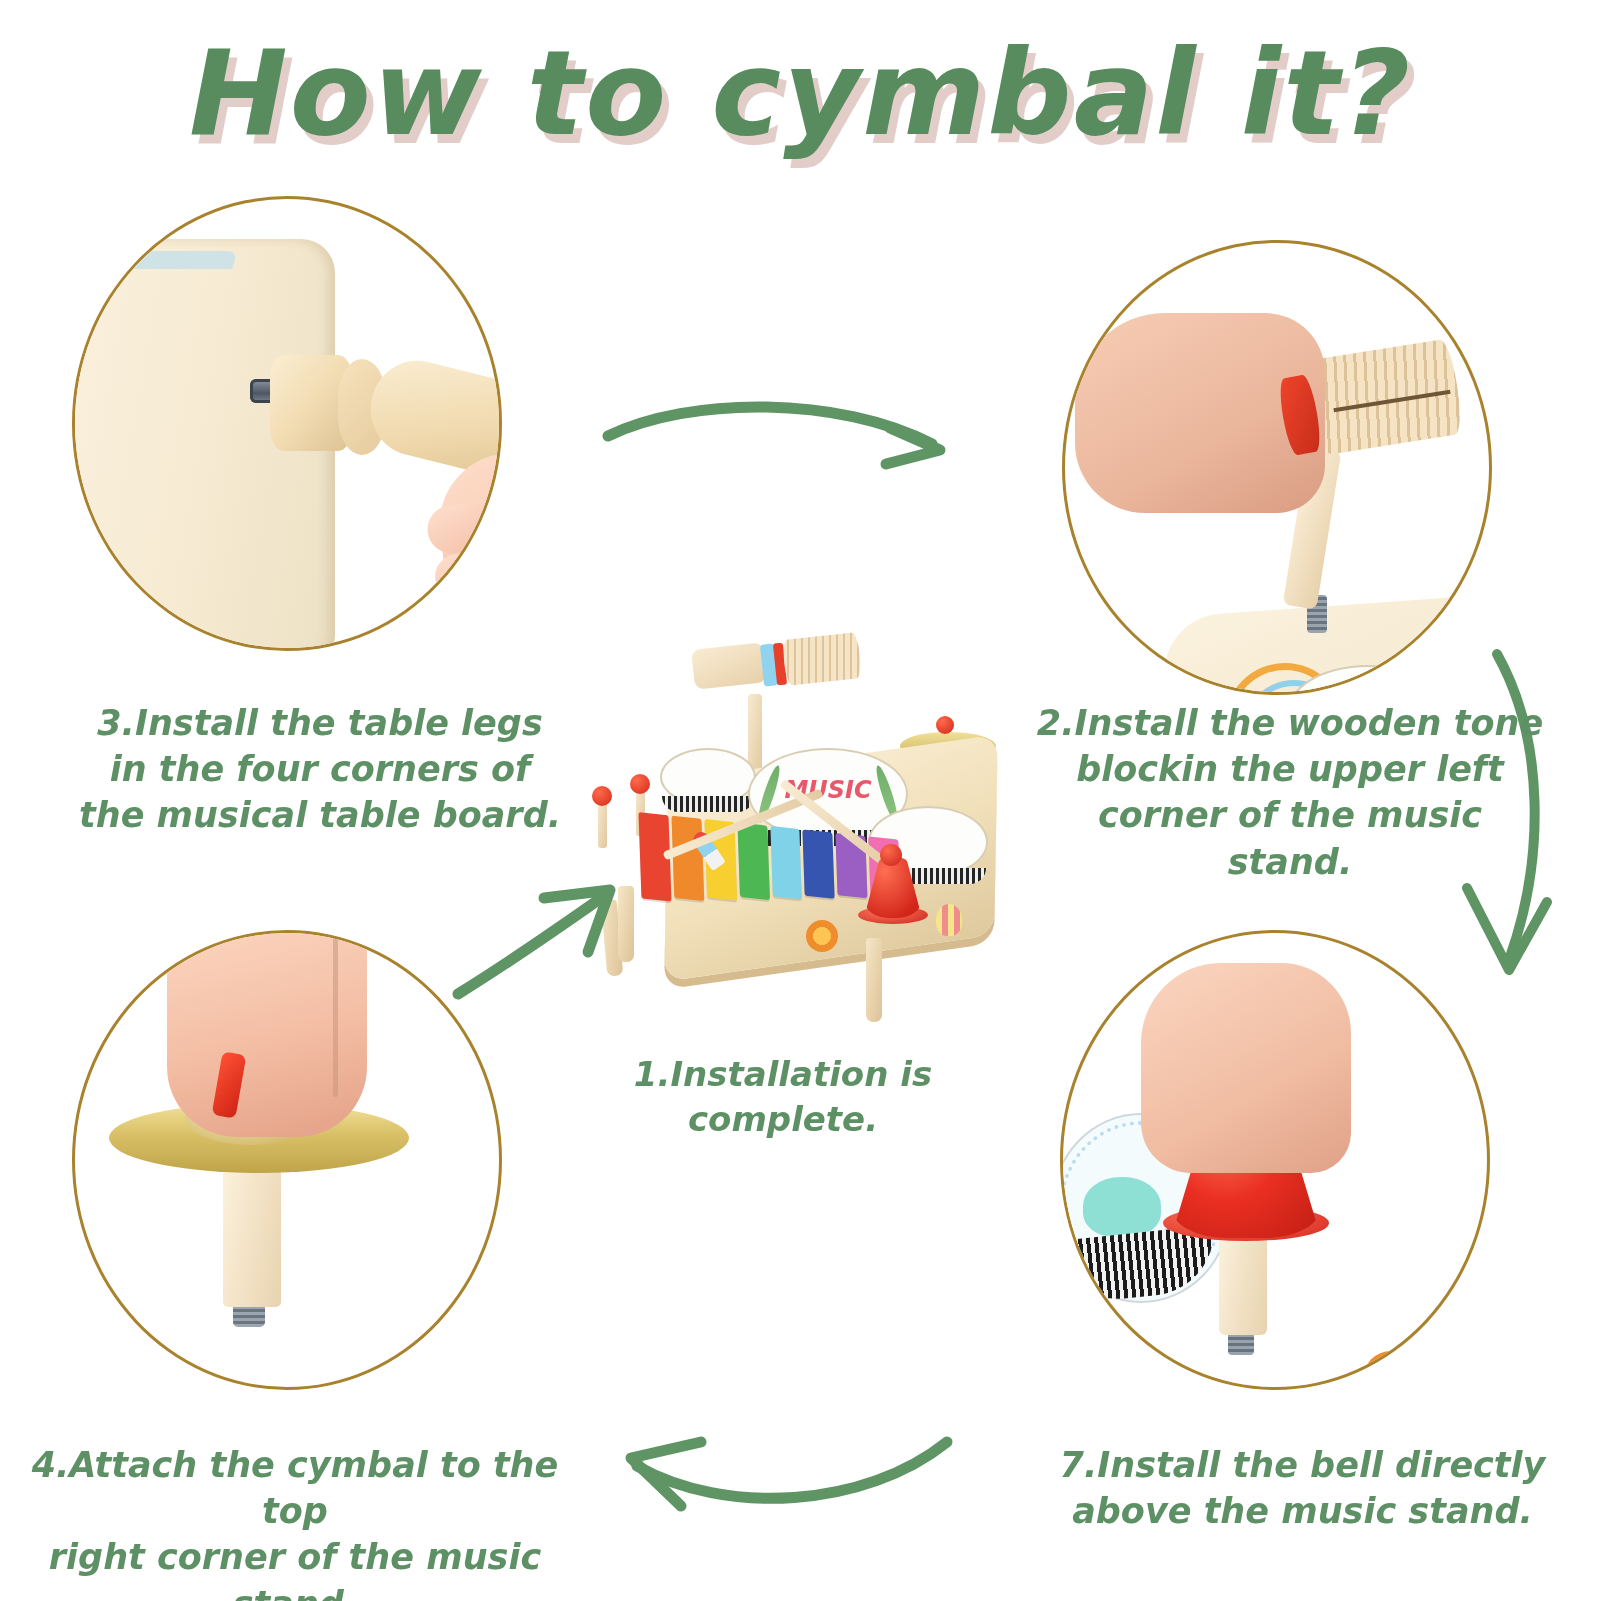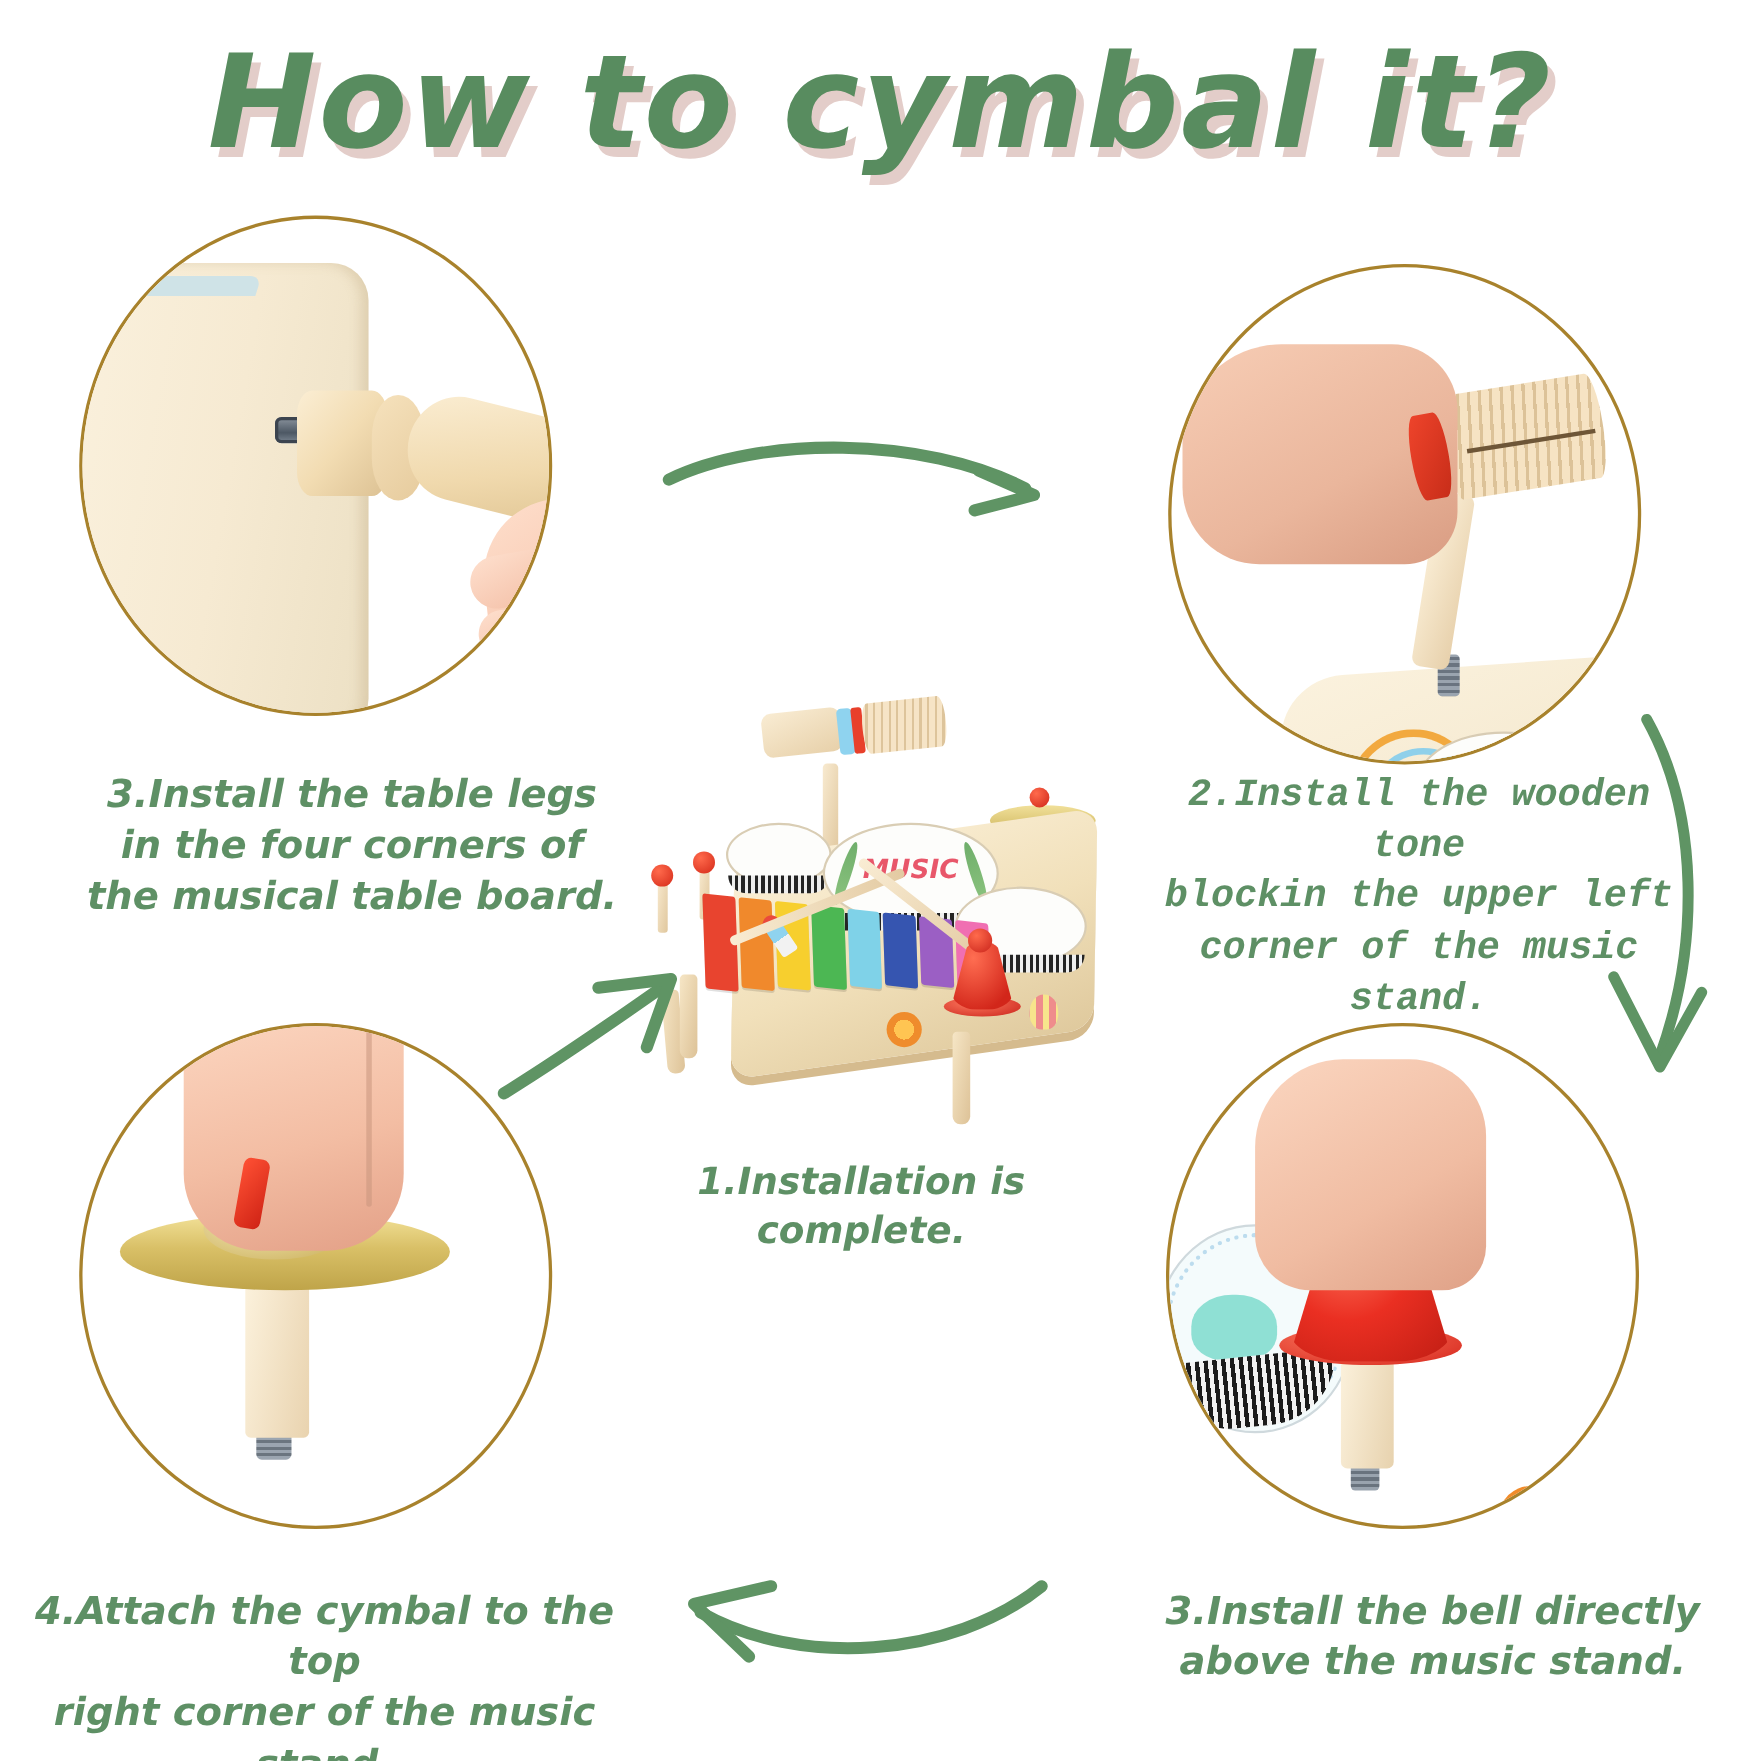--- a/index.html
+++ b/index.html
@@ -28,21 +28,21 @@
     position:absolute;
     color:#5e9065;
     font-family:"DejaVu Sans", sans-serif;
     font-size:35px;
     font-weight:600;
     line-height:1.32;
     white-space:pre-line;
     font-style:italic;
   }
   #caption-1 { left:70px;   top:700px;  width:500px; text-align:center; }
-  #caption-2 { left:1030px; top:700px;  width:520px; text-align:center;font-family:Liberation Mono, monospace; }
+  #caption-2 { left:1030px; top:700px;  width:520px; text-align:center; }
   #caption-3 { left:1030px; top:1442px; width:545px; text-align:center; }
   #caption-4 { left:10px;   top:1442px; width:570px; text-align:center; }
   #caption-5 { left:548px;  top:1052px; width:470px; text-align:center; font-size:34px;}
 
   
   .photo-circle {
     position:absolute;
     border-radius:50%;
     border:3px solid #a8822c;
     overflow:hidden;
@@ -557,17 +557,17 @@
   <path d="M6 122 C 48 96, 98 62, 152 24" stroke="#5f9464" stroke-width="11" fill="none" stroke-linecap="round"></path>
   <path d="M92 26 L 158 18 L 136 80" stroke="#5f9464" stroke-width="11" fill="none" stroke-linecap="round" stroke-linejoin="round"></path>
 </svg>
 
 <div class="caption" id="caption-1">3.Install the table legs
 in the four corners of
 the musical table board.</div>
 <div class="caption" id="caption-2">2.Install the wooden tone
 blockin the upper left
 corner of the music stand.</div>
-<div class="caption" id="caption-3">3.Install the bell directly
+<div class="caption" id="caption-3">7.Install the bell directly
 above the music stand.</div>
 <div class="caption" id="caption-4">4.Attach the cymbal to the top
 right corner of the music stand.</div>
 <div class="caption" id="caption-5">1.Installation is complete.</div>
 
 </body></html>

